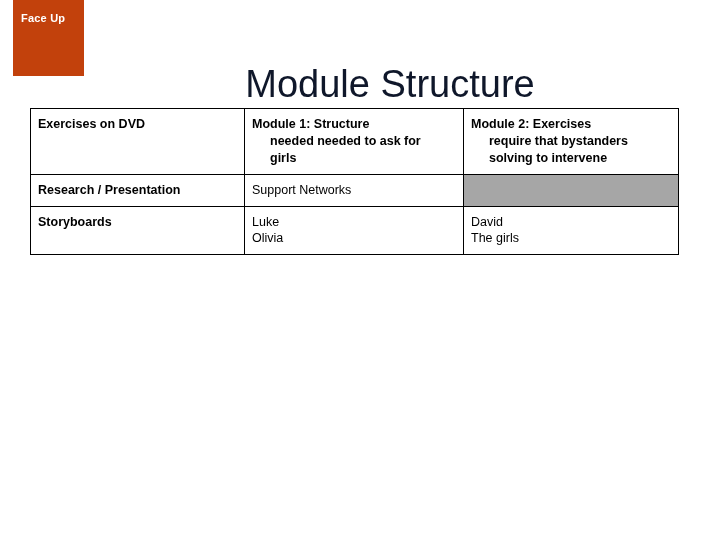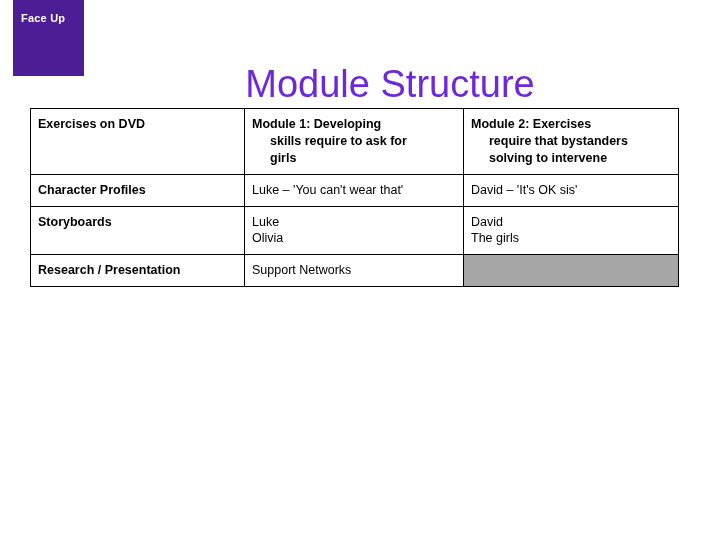--- a/index.html
+++ b/index.html
@@ -78,83 +78,72 @@
   col.c2 { width: 219px; }
   col.c3 { width: 215px; }
   .line { display: block; }
   .spacer-2 { height: 28px; }
   .spacer-3 { height: 46px; }
   .spacer-4 { height: 60px; }
 </style>
 </head>
 <body>
 
-<div id="logo-box" style="background: #4c1d95;">
+<div id="logo-box" style="background: #c2410c;">
   <span id="logo-text" style="color: rgb(255, 255, 255);">Face Up</span>
 </div>
 
-<h1 id="slide-title" style="color: #6d28d9;">Module Structure</h1>
+<h1 id="slide-title" style="color: #0f172a;">Module Structure</h1>
 
 <table id="module-table">
   <colgroup>
     <col class="c1">
       <col class="c2">
       <col class="c3">
   </colgroup>
   <tbody>
 
     <tr>
       <td class="label">
         <span class="line">Exercises on DVD</span>
       </td>
       <td class="label">
-        <span class="line">Module 1: Developing</span>
-        <span class="line" style="padding-left:18px">skills require to ask for</span>
+        <span class="line">Module 1: Structure</span>
+        <span class="line" style="padding-left:18px">needed needed to ask for</span>
         <span class="line" style="padding-left:18px">girls</span>
       </td>
       <td class="label">
         <span class="line">Module 2: Exercises</span>
         <span class="line" style="padding-left:18px">require that bystanders</span>
         <span class="line" style="padding-left:18px">solving to intervene</span>
       </td>
     </tr>
 
 
+
     <tr>
       <td class="label">
-        <span class="line">Character Profiles</span>
+        <span class="line">Research / Presentation</span>
+        <span class="spacer-2"></span>
       </td>
       <td>
-        <span class="line">Luke – 'You can't wear that'</span>
+        <span class="line">Support Networks</span>
       </td>
-      <td>
-        <span class="line">David – 'It's OK sis'</span>
-      </td>
+      <td class="shaded" style="background: rgb(166, 166, 166);"></td>
     </tr>
 
     <tr>
       <td class="label">
         <span class="line">Storyboards</span>
         <span class="spacer-2"></span>
       </td>
       <td>
         <span class="line">Luke</span>
         <span class="line">Olivia</span>
       </td>
       <td>
         <span class="line">David</span>
         <span class="line">The girls</span>
       </td>
     </tr>
 
-    <tr>
-      <td class="label">
-        <span class="line">Research / Presentation</span>
-        <span class="spacer-2"></span>
-      </td>
-      <td>
-        <span class="line">Support Networks</span>
-      </td>
-      <td class="shaded" style="background: rgb(166, 166, 166);"></td>
-    </tr>
-
   </tbody>
 </table>
 
 </body></html>

